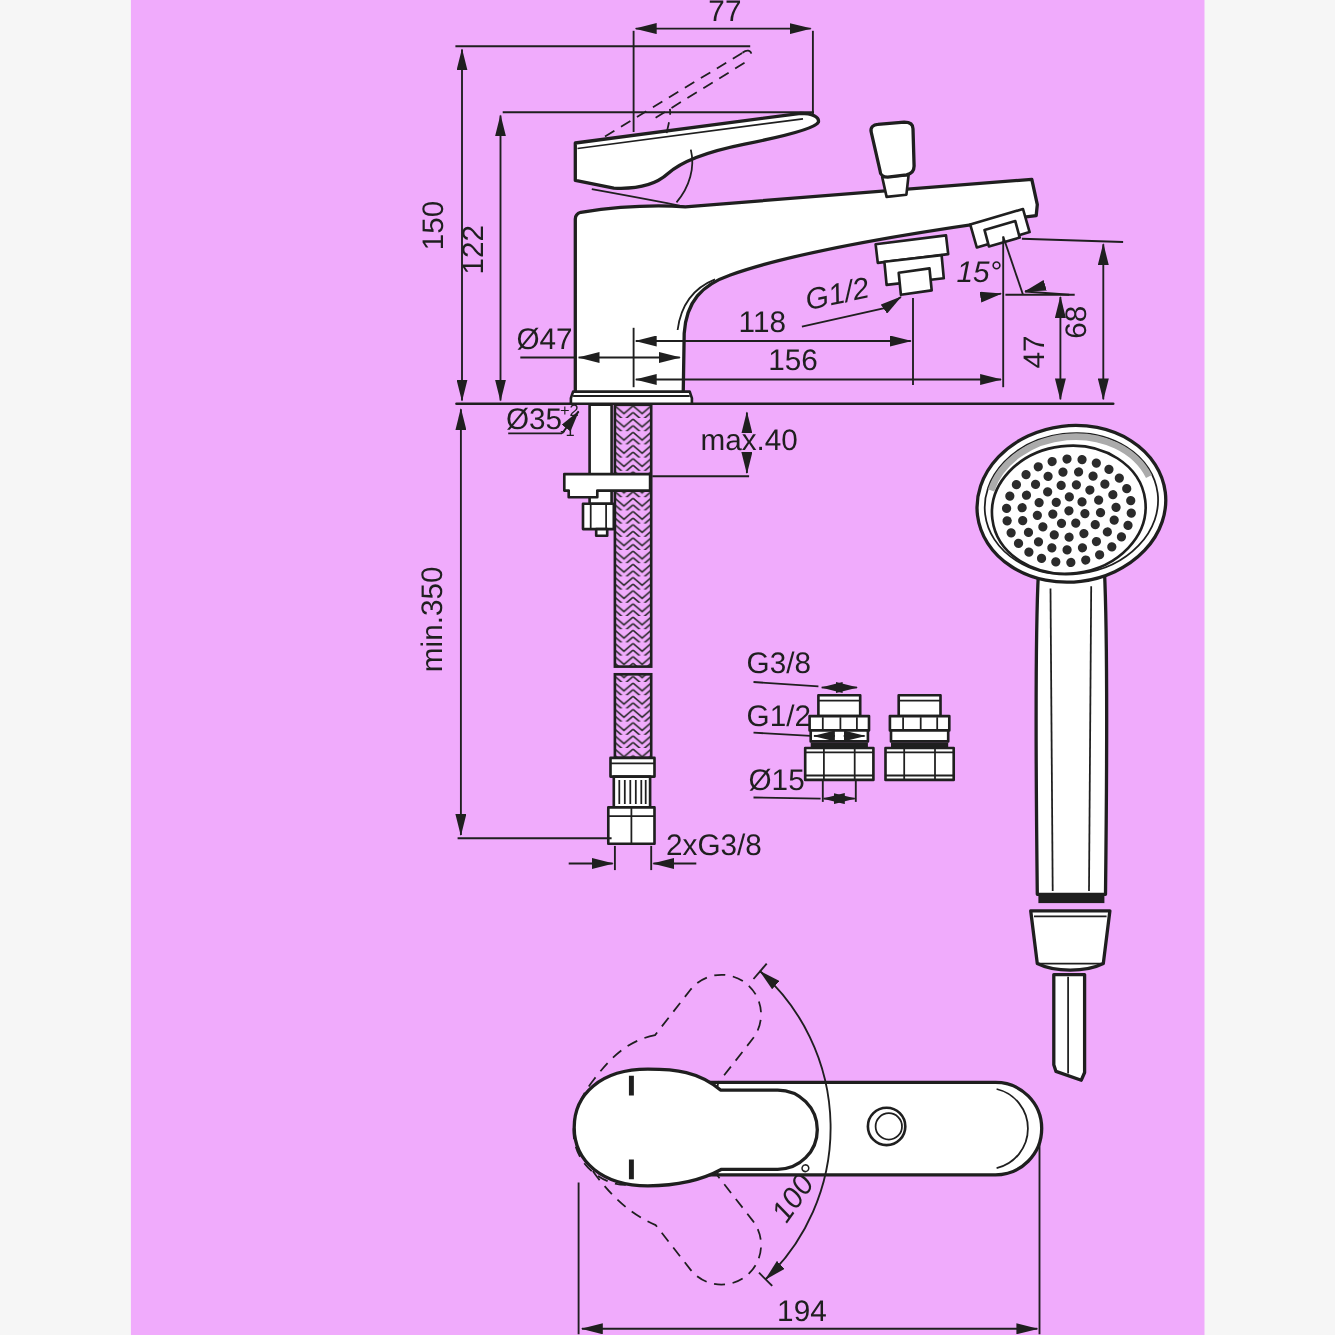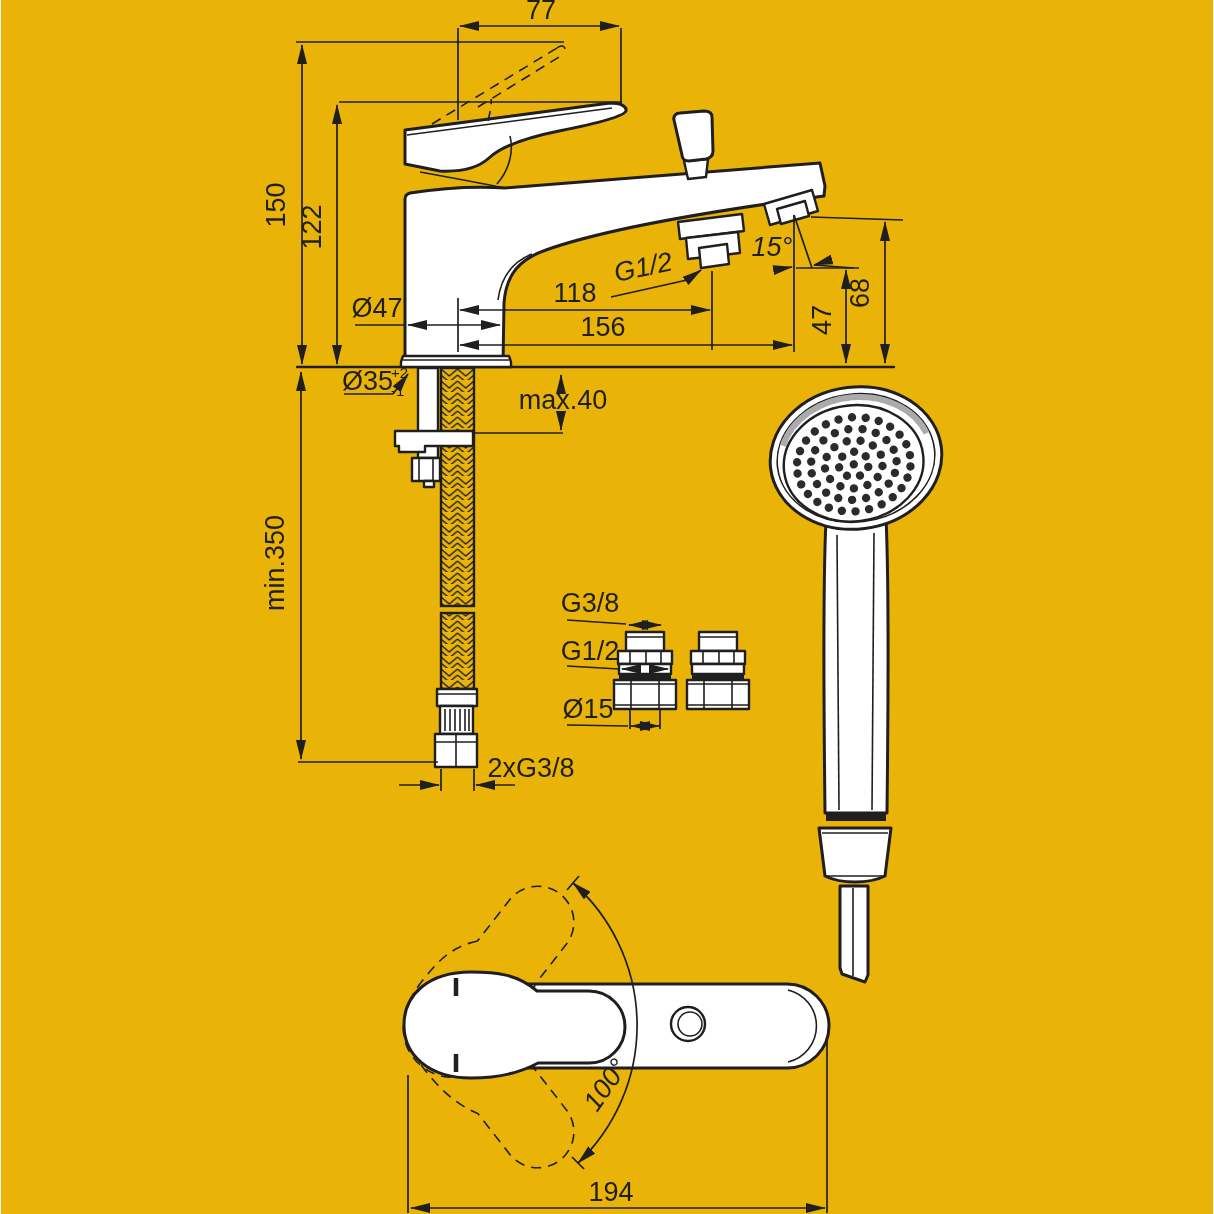--- a/index.html
+++ b/index.html
@@ -1,16 +1,16 @@
 <!DOCTYPE html>
 <html><head>
 <meta charset="utf-8">
 <style>
   html,body{margin:0;padding:0;background:#f6f6f6;}
-  .page{width:1212px;height:1214px;background:#eab308;position:relative;margin:0 auto;
+  .page{width:976px;height:1214px;background:#f0abfc;position:relative;margin:0 auto;
         font-family:"Liberation Sans", sans-serif;}
   svg{display:block}
   text{font-family:"Liberation Sans", sans-serif; fill:#1f1f1f; font-size:27px;}
   .it{font-style:italic}
   .sup{font-size:15px}
   .obj{fill:#ffffff;stroke:#1f1f1f;stroke-width:3;stroke-linejoin:round;stroke-linecap:round}
   .obj2{fill:#ffffff;stroke:#1f1f1f;stroke-width:2.4;stroke-linejoin:round}
   .ln{fill:none;stroke:#1f1f1f;stroke-width:2.4;stroke-linecap:round}
   .ctr{fill:none;stroke:#1f1f1f;stroke-width:1.6}
   .dim{fill:none;stroke:#1f1f1f;stroke-width:1.7}

